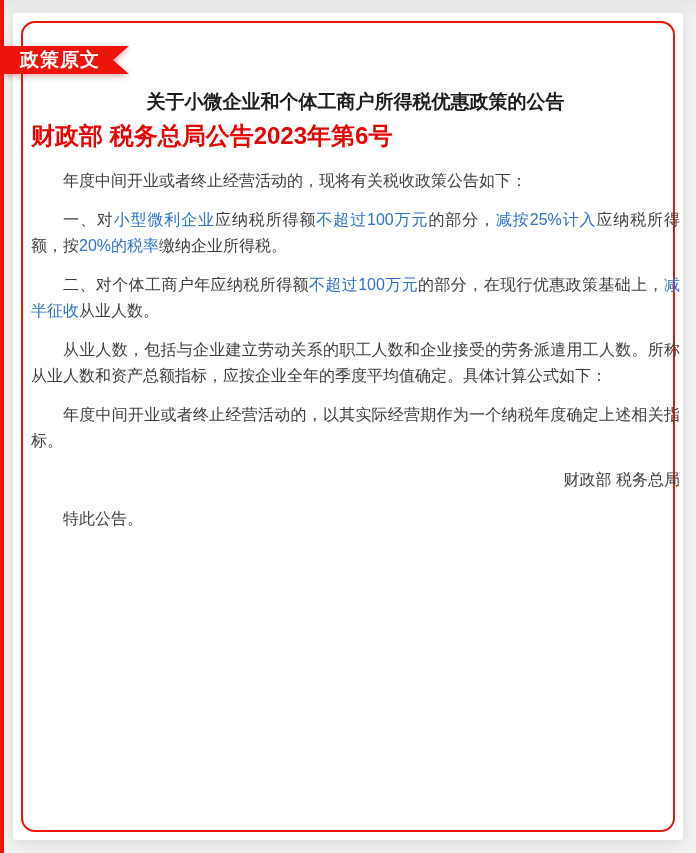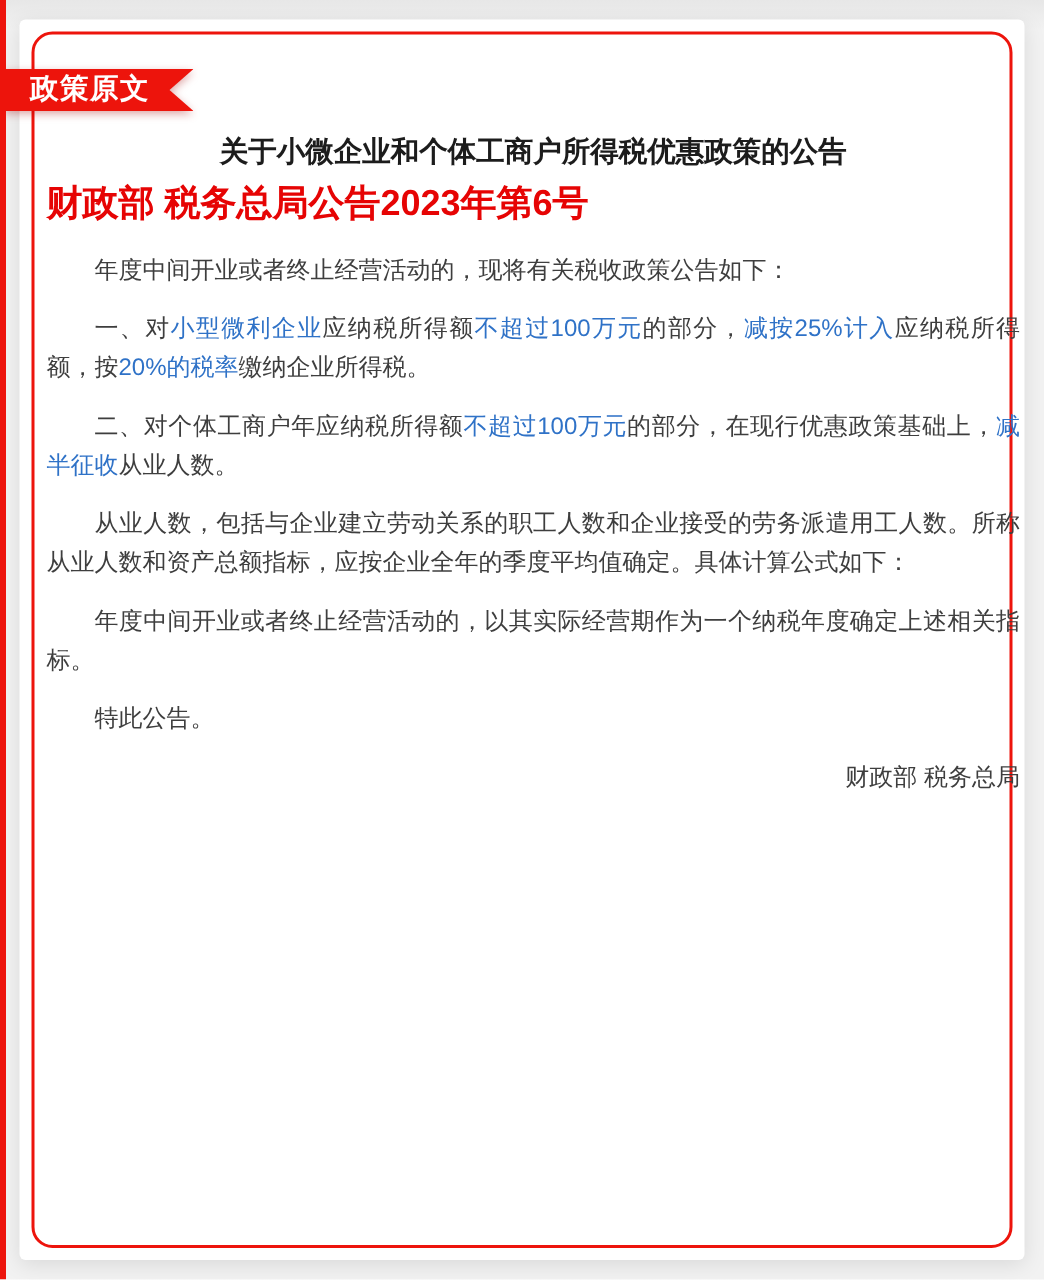--- a/index.html
+++ b/index.html
@@ -76,17 +76,17 @@
 
   <div class="content">
     <h1 class="doc-title">关于小微企业和个体工商户所得税优惠政策的公告</h1>
     <h2 class="doc-number">财政部 税务总局公告2023年第6号</h2>
     <div class="doc-body">
         <p class="para indent"><span class="c-dark">年度中间开业或者终止经营活动的，现将有关税收政策公告如下：</span></p>
         <p class="para indent"><span class="c-dark">一、对</span><span class="c-blue">小型微利企业</span><span class="c-dark">应纳税所得额</span><span class="c-blue">不超过100万元</span><span class="c-dark">的部分，</span><span class="c-blue">减按25%计入</span><span class="c-dark">应纳税所得额，按</span><span class="c-blue">20%的税率</span><span class="c-dark">缴纳企业所得税。</span></p>
         <p class="para indent"><span class="c-dark">二、对个体工商户年应纳税所得额</span><span class="c-blue">不超过100万元</span><span class="c-dark">的部分，在现行优惠政策基础上，</span><span class="c-blue">减半征收</span><span class="c-dark">从业人数。</span></p>
         <p class="para indent"><span class="c-dark">从业人数，包括与企业建立劳动关系的职工人数和企业接受的劳务派遣用工人数。所称从业人数和资产总额指标，应按企业全年的季度平均值确定。具体计算公式如下：</span></p>
         <p class="para indent"><span class="c-dark">年度中间开业或者终止经营活动的，以其实际经营期作为一个纳税年度确定上述相关指标。</span></p>
+        <p class="para right"><span class="c-dark">财政部 税务总局</span></p>
         <p class="para indent"><span class="c-dark">特此公告。</span></p>
-        <p class="para right"><span class="c-dark">财政部 税务总局</span></p>
       </div>
   </div>
 </div>
 
 </body></html>

